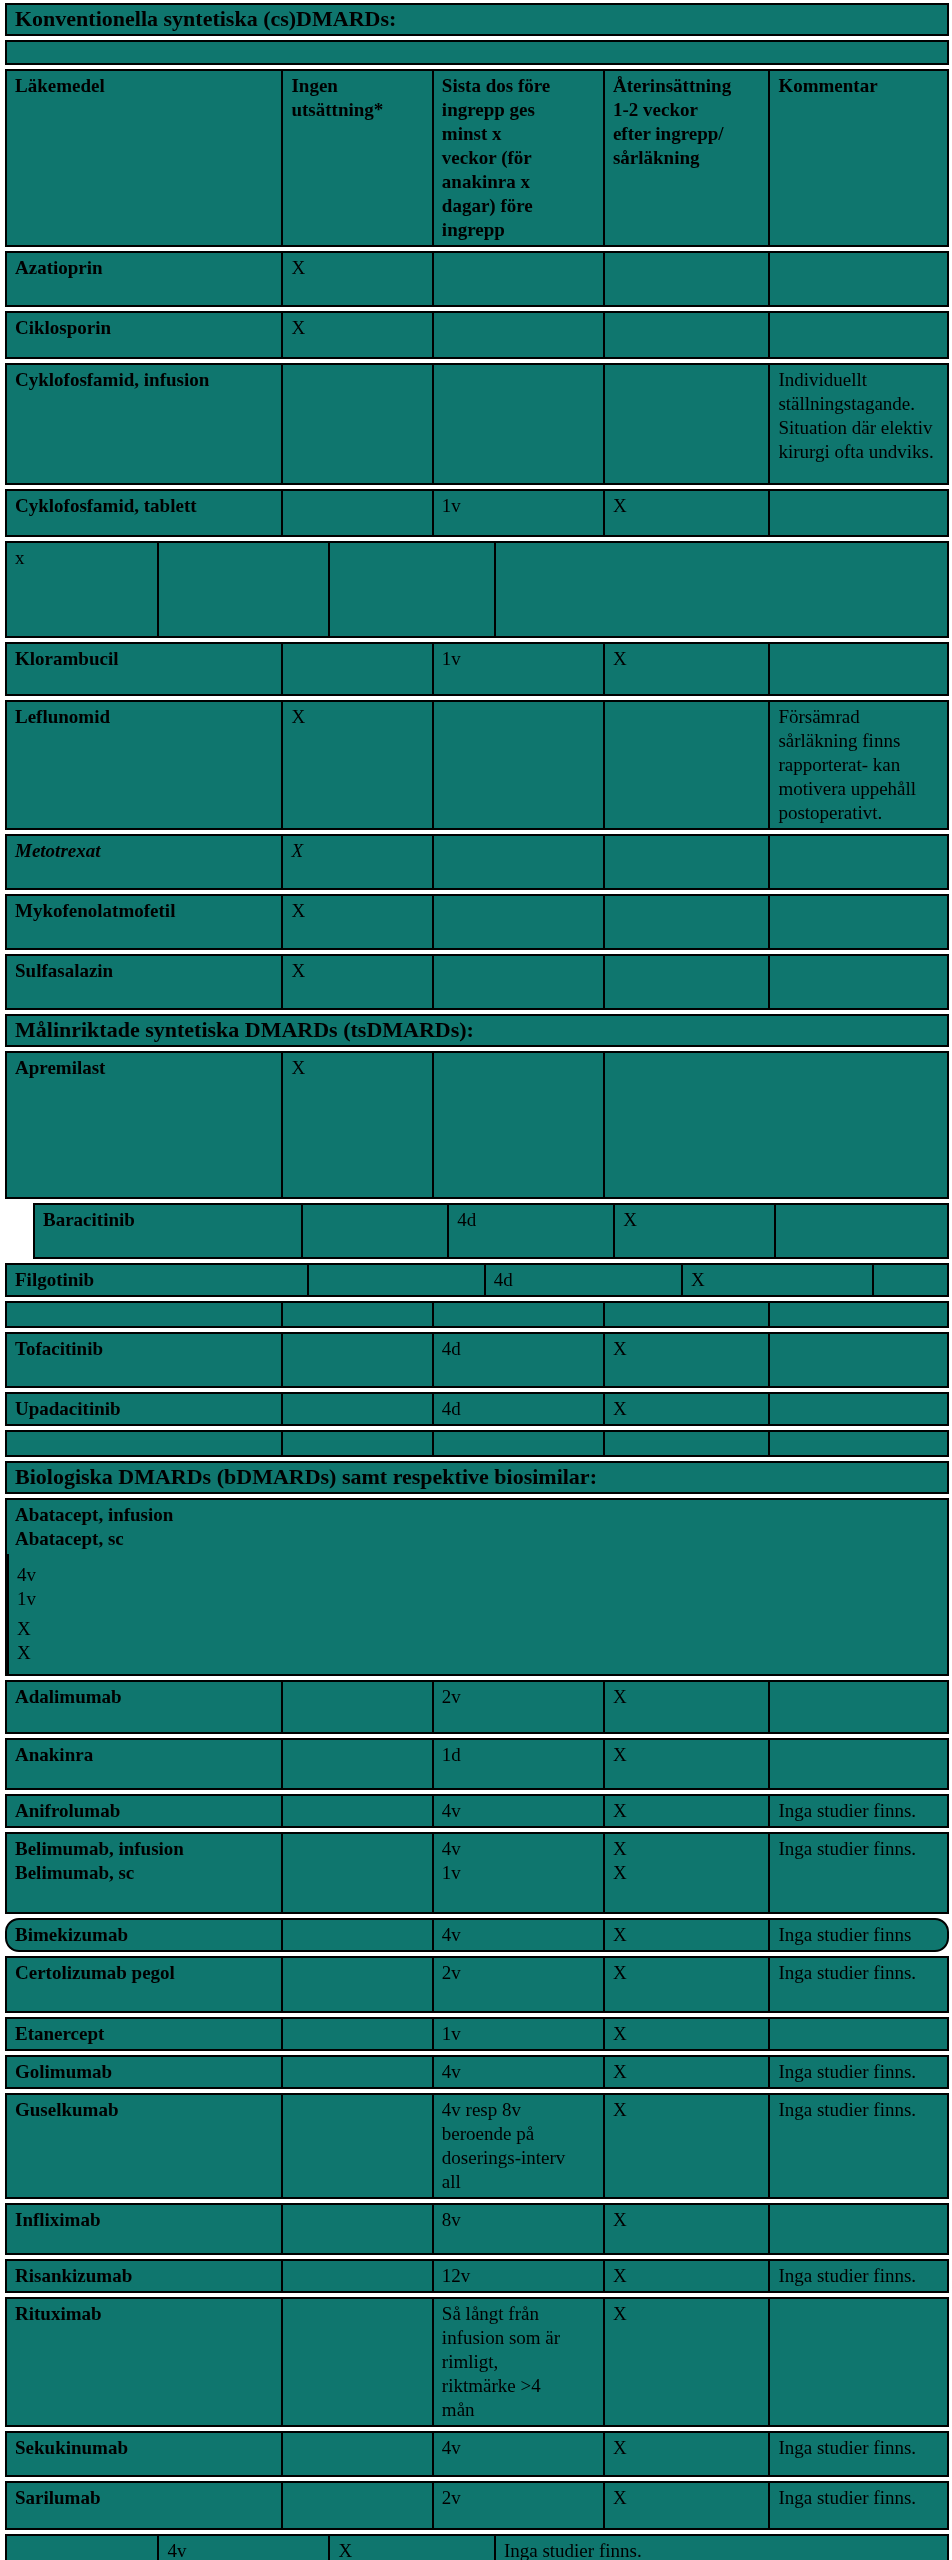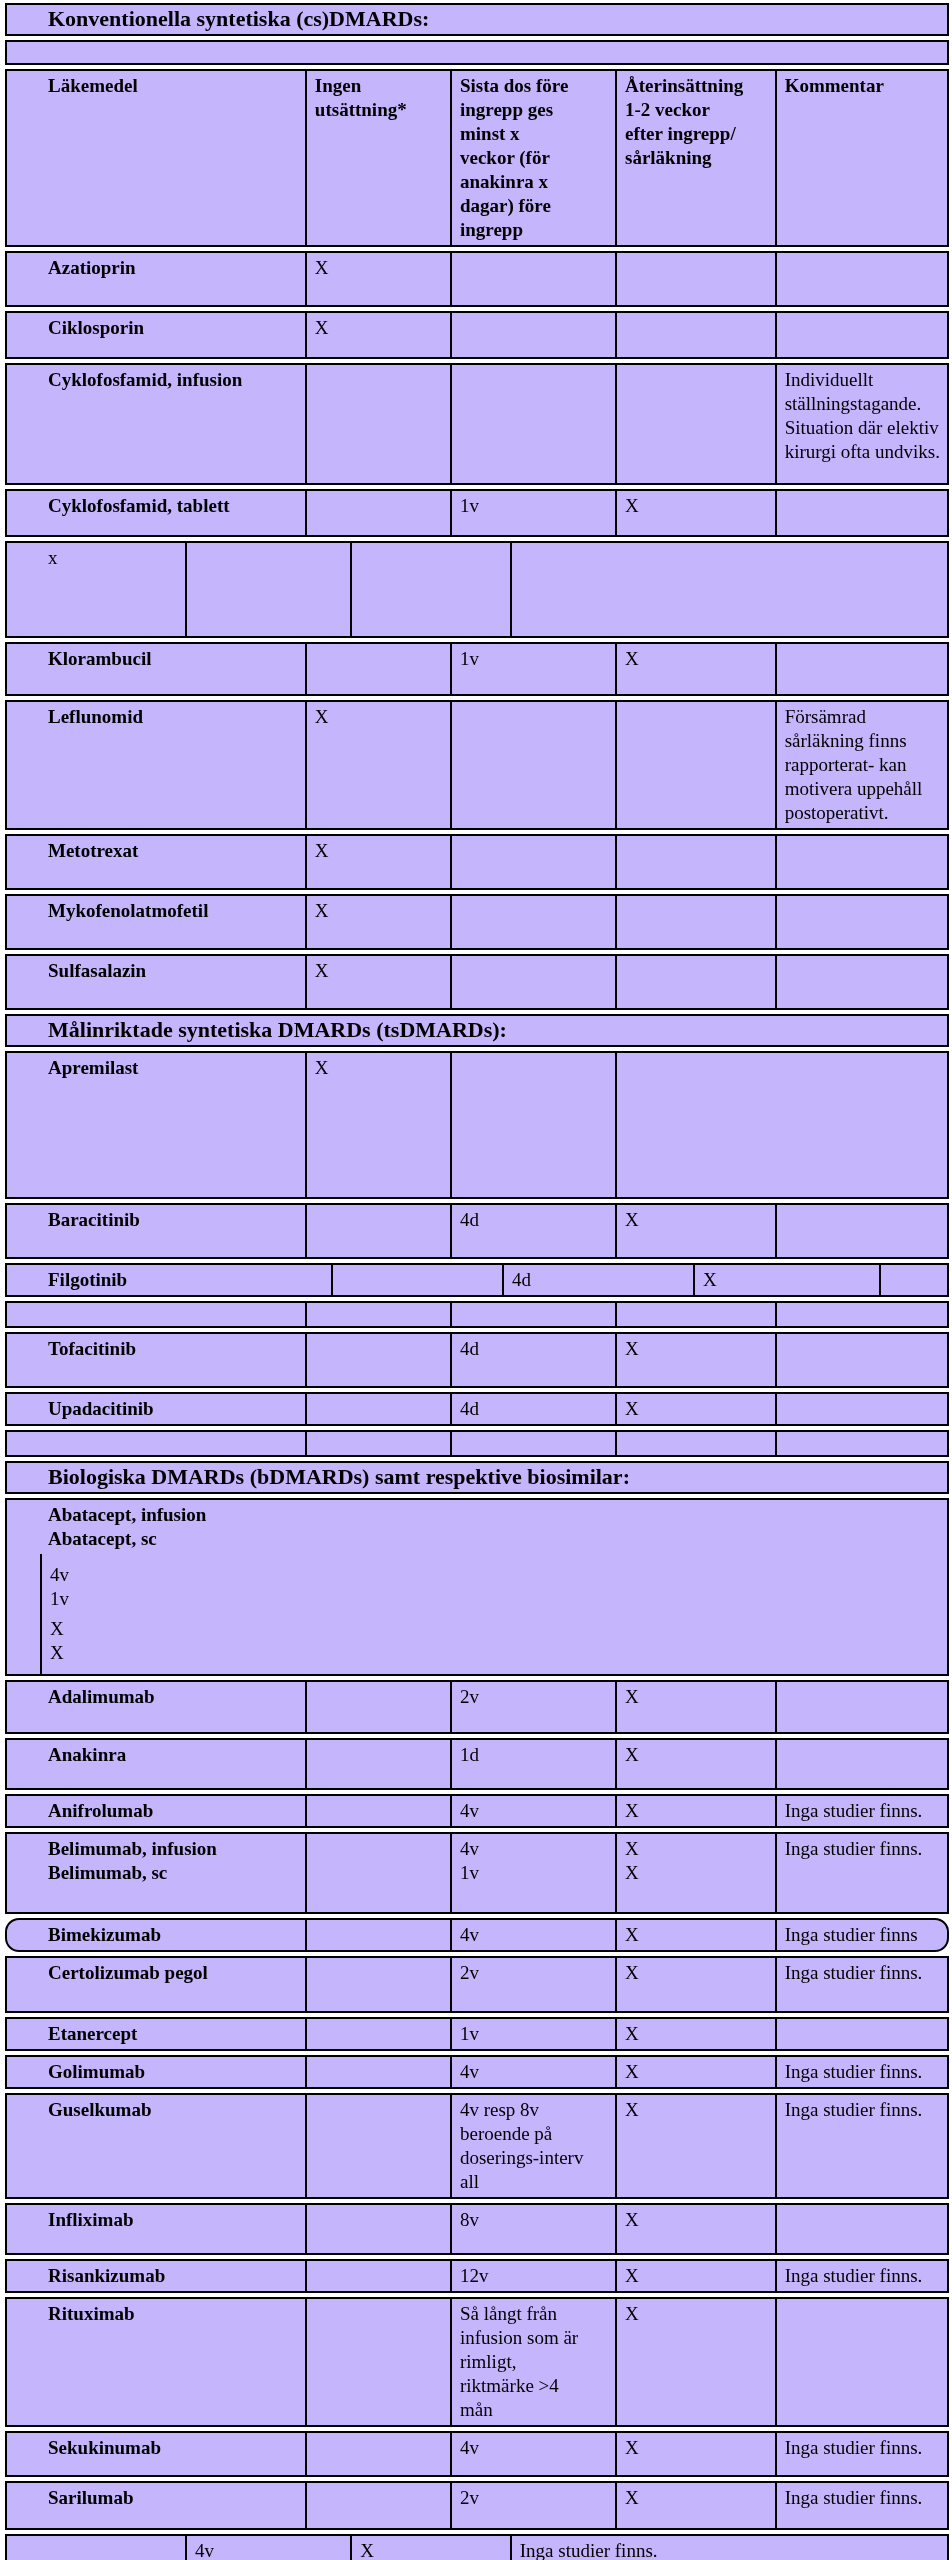--- a/index.html
+++ b/index.html
@@ -15,22 +15,21 @@
     width: 952px;
     padding: 3px 3px 10px 5px;
     background: #ffffff;
   }
 
   .tablewrap { width: 944px; }
 
   .block {
     border: 2px solid #000000;
     margin-top: 4px;
-    background: #c4b5fd;
-    padding-left: 33px;
+    background: #0f766e;
   }
   .block:first-child { margin-top: 0; }
 
   .section-label {
     font-weight: bold;
     font-size: 22px;
     line-height: 26px;
     padding: 1px 8px 2px 8px;
     white-space: nowrap;
     overflow: hidden;
@@ -124,21 +123,21 @@
         <div class="cell c3">X</div>
         <div class="cell c4"></div>
       </div>
       <div class="block cols" style="min-height: 122px;">
         <div class="cell c0 drug-name">Leflunomid</div>
         <div class="cell c1">X</div>
         <div class="cell c2"></div>
         <div class="cell c3"></div>
         <div class="cell c4">Försämrad sårläkning finns rapporterat- kan motivera uppehåll postoperativt.</div>
       </div>
-      <div class="block cols" style="min-height: 56px;">
+      <div class="block cols" style="min-height: 56px; font-style: italic;">
         <div class="cell c0 drug-name">Metotrexat</div>
         <div class="cell c1">X</div>
         <div class="cell c2"></div>
         <div class="cell c3"></div>
         <div class="cell c4"></div>
       </div>
       <div class="block cols" style="min-height: 56px;">
         <div class="cell c0 drug-name">Mykofenolatmofetil</div>
         <div class="cell c1">X</div>
         <div class="cell c2"></div>
@@ -154,21 +153,21 @@
       </div>
       <div class="block" style="min-height: 29px;">
         <div class="section-label">Målinriktade syntetiska DMARDs (tsDMARDs):</div>
       </div>
       <div class="block cols" style="min-height: 148px;">
         <div class="cell c0 drug-name">Apremilast</div>
         <div class="cell c1">X</div>
         <div class="cell c2"></div>
         <div class="cell c3"></div>
       </div>
-      <div class="block cols" style="min-height: 56px;">
+      <div class="block cols" style="min-height: 56px; margin-left: 28px;">
         <div class="cell c0 drug-name">Baracitinib</div>
         <div class="cell c1"></div>
         <div class="cell c2">4d</div>
         <div class="cell c3">X</div>
         <div class="cell c4"></div>
       </div>
       <div class="block cols" style="min-height: 30px; gap: 26px;">
         <div class="cell c0 drug-name">Filgotinib</div>
         <div class="cell c1"></div>
         <div class="cell c2">4d</div>

